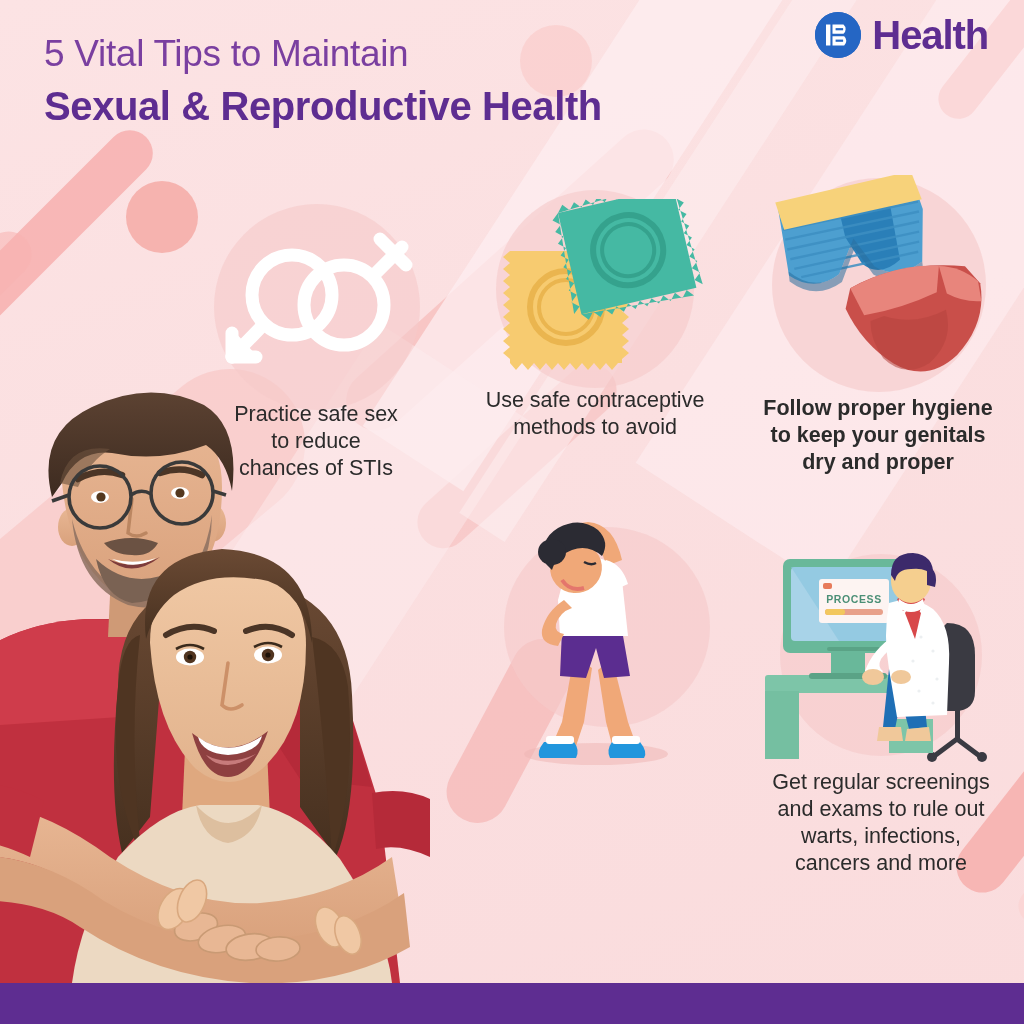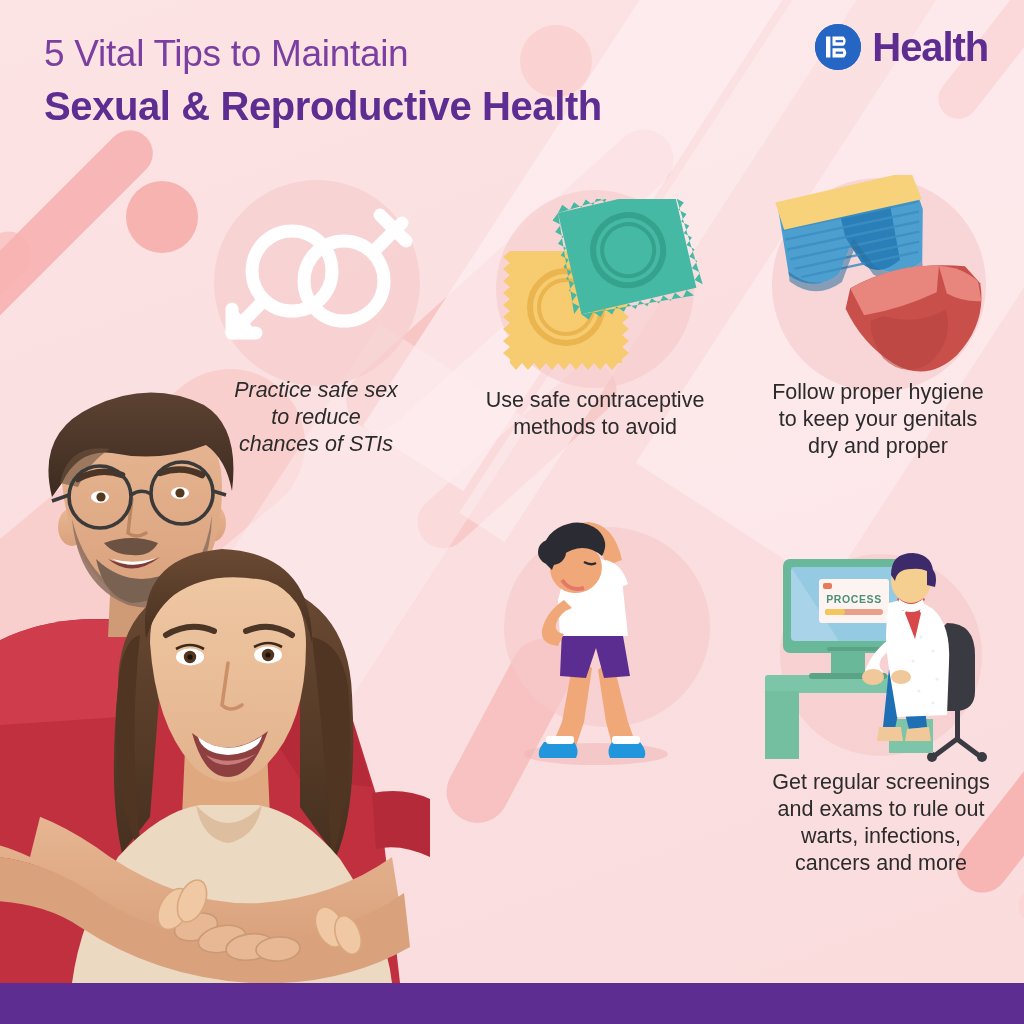--- a/index.html
+++ b/index.html
@@ -22,49 +22,49 @@
   .title-1 {
     position:absolute; left:44px; top:33px;
     font-size:37px; font-weight:400; letter-spacing:-.3px;
     color:#7b4397; color:#7a3fa0; white-space:nowrap;
   }
   .title-2 {
     position:absolute; left:44px; top:84px;
     font-size:40px; font-weight:700; letter-spacing:-.4px;
     color:#5e2d91; white-space:nowrap;
   }
-  .logo { position:absolute; right:36px; top:24px; display:flex; align-items:flex-start; gap:11px; }
+  .logo { position:absolute; right:36px; top:12px; display:flex; align-items:flex-start; gap:11px; }
   .logo-mark { width:46px; height:46px; border-radius:50%; background:#2566c4; position:relative; display:block; }
   .logo-word { font-size:40px; font-weight:800; color:#5e2d91; letter-spacing:-1.1px; line-height:46px; }
 
   
   .tip { position:absolute; z-index:5; text-align:center; }
   .tip .icon-area { position:relative; width:100%; display:flex; align-items:flex-end; justify-content:center; }
   .halo { position:absolute; border-radius:50%; background:#f6c9ca; opacity:.62; z-index:0; }
   .tip .caption {
     position:relative; z-index:2;
     font-size:21.5px; line-height:27px; color:#2b2b2b; font-weight:400;
   }
 
   
-  #tip-1 { left:192px; top:188px;  width:248px;font-style:italic; }
+  #tip-1 { left:192px; top:212px;  width:248px; }
   #tip-2 { left:462px; top:196px;  width:266px; }
   #tip-3 { left:742px; top:180px;  width:272px; }
   #tip-4 { left:462px; top:505px;  width:266px; }
   #tip-5 { left:748px; top:548px;  width:266px; }
 
   #tip-1 .icon-area { height:185px; }
   #tip-2 .icon-area { height:185px; }
   #tip-3 .icon-area { height:195px; }
   #tip-4 .icon-area { height:265px; }
   #tip-5 .icon-area { height:215px; }
 
   #tip-1 .caption { margin-top:4px; }
   #tip-2 .caption { margin-top:6px; }
-  #tip-3 .caption { margin-top:4px; }
+  #tip-3 .caption { margin-top:20px;font-weight:bold; }
   #tip-4 .caption { margin-top:8px; }
   #tip-5 .caption { margin-top:6px; }
 
   
   .photo { position:absolute; left:0; bottom:41px; width:430px; height:596px; z-index:4; overflow:hidden; }
 
   
   .bottom-bar { position:absolute; left:0; bottom:0; width:1024px; height:41px; background:#5e2d91; z-index:9; }
 
   svg { display:block; }

